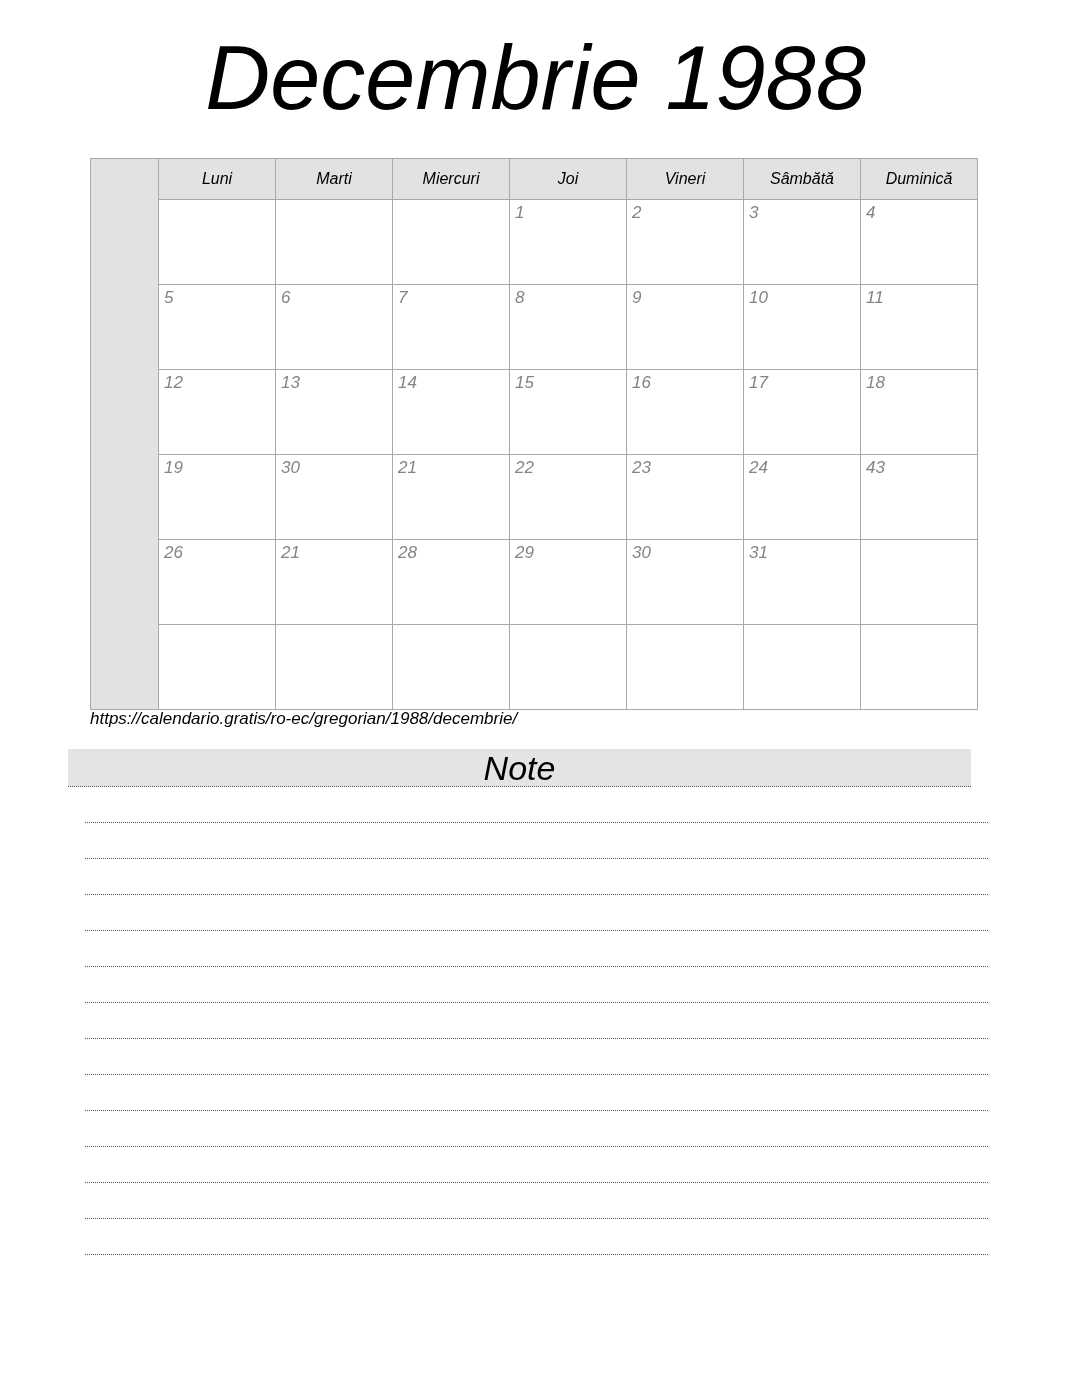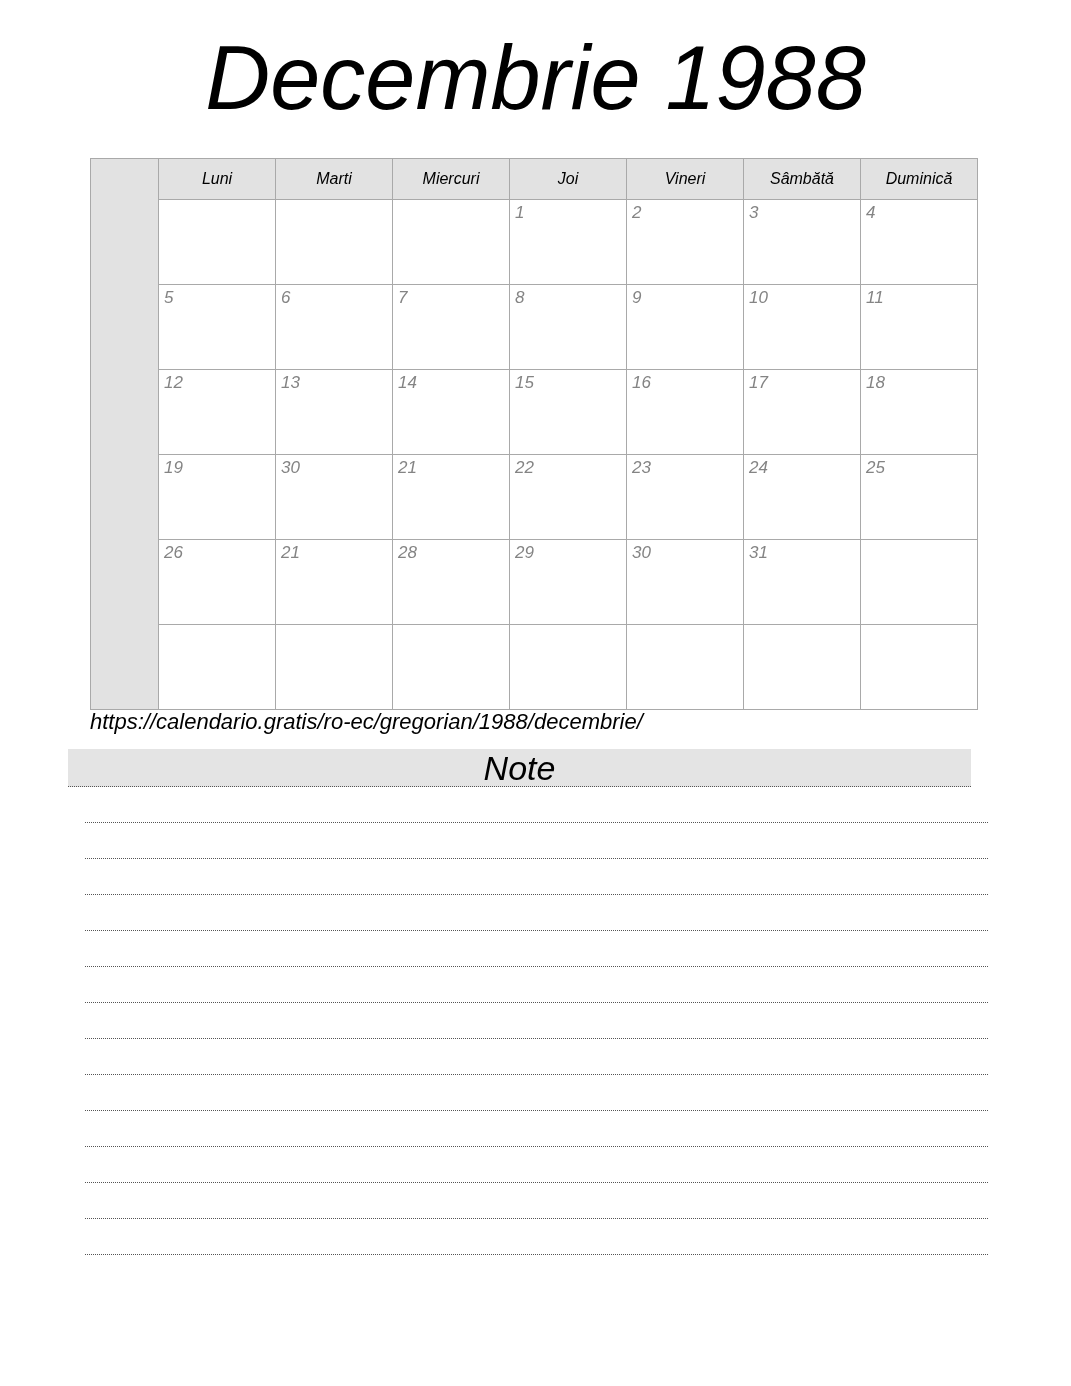--- a/index.html
+++ b/index.html
@@ -71,21 +71,21 @@
     padding: 3px 2px 2px 5px;
     font-size: 17px;
     color: var(--day-number);
     line-height: 20px;
     overflow: hidden;
   }
   .source-url {
     position: absolute;
     left: 90px;
     top: 709px;
-    font-size: 22px;
+    font-size: 17px;
     color: var(--text);
     text-decoration: none;
     cursor: pointer;
     white-space: nowrap;
   }
   .note-bar {
     position: absolute;
     left: 68px;
     top: 749px;
     width: 903px;
@@ -166,21 +166,21 @@
       <td class="day-cell">17</td>
       <td class="day-cell">18</td>
     </tr>
     <tr class="week-row">
       <td class="day-cell">19</td>
       <td class="day-cell">30</td>
       <td class="day-cell">21</td>
       <td class="day-cell">22</td>
       <td class="day-cell">23</td>
       <td class="day-cell">24</td>
-      <td class="day-cell">25</td>
+      <td class="day-cell">43</td>
     </tr>
     <tr class="week-row">
       <td class="day-cell">26</td>
       <td class="day-cell">21</td>
       <td class="day-cell">28</td>
       <td class="day-cell">29</td>
       <td class="day-cell">30</td>
       <td class="day-cell">31</td>
       <td class="day-cell"></td>
     </tr>

